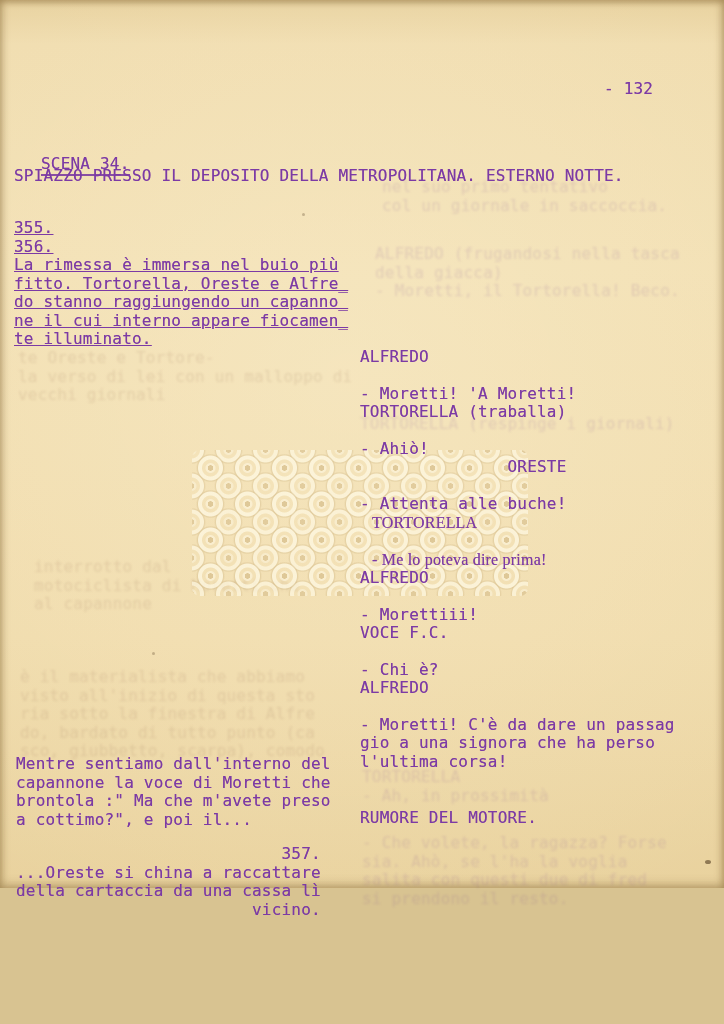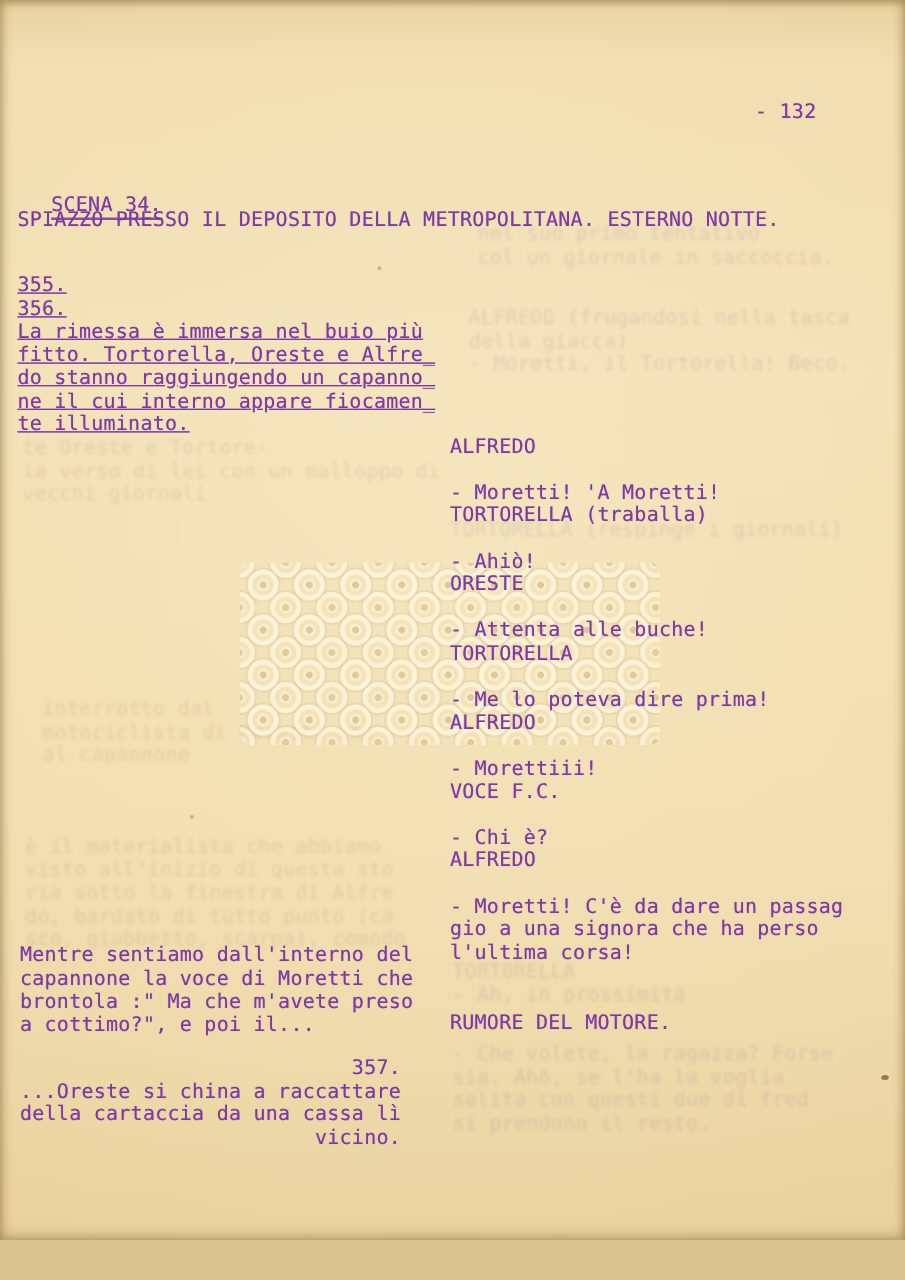--- a/index.html
+++ b/index.html
@@ -1,21 +1,21 @@
 <!DOCTYPE html>
 <html><head>
 <meta charset="utf-8">
 <style>
   html, body { margin: 0; padding: 0; }
   body {
     width: 724px; height: 1024px; overflow: hidden;
     background: #d8c391;
   }
   .paper {
-    position: relative; width: 724px; height: 992px;
+    position: relative; width: 724px; height: 888px;
     font-family: "DejaVu Sans Mono", monospace;
     font-size: 16px; line-height: 18.5px; letter-spacing: 0.2px;
     color: #7c3aa5;
     background:
       radial-gradient(130% 95% at 48% 42%, rgba(255,248,224,0.28), rgba(0,0,0,0) 70%),
       linear-gradient(180deg, #e7d09c 0%, #f0dcae 5%, #f2dfb2 30%, #f0dbab 72%, #e9d29e 100%);
     box-shadow:
       inset 0 3px 6px rgba(110,80,30,0.30),
       inset 0 -5px 9px rgba(110,80,30,0.22),
       inset 4px 0 7px rgba(110,80,30,0.14),
@@ -104,25 +104,25 @@
 te illuminato.</div>
 
   <div class="ink" style="left:360px; top:329px;">
     <span class="cue">ALFREDO</span>
     <span>- Moretti! 'A Moretti!</span>
   </div>
   <div class="ink" style="left:360px; top:384px;">
     <span class="cue">TORTORELLA (traballa)</span>
     <span>- Ahiò!</span>
   </div>
-  <div class="ink" style="left:360px; top:439px;">
+  <div class="ink" style="left:360px; top:439px;text-align:right;">
     <span class="cue">ORESTE</span>
     <span>- Attenta alle buche!</span>
   </div>
-  <div class="ink" style="left:360px; top:495px;">
+  <div class="ink" style="left:372px; top:495px;font-family:Liberation Serif, serif;">
     <span class="cue">TORTORELLA</span>
     <span>- Me lo poteva dire prima!</span>
   </div>
   <div class="ink" style="left:360px; top:550px;">
     <span class="cue">ALFREDO</span>
     <span>- Morettiii!</span>
   </div>
   <div class="ink" style="left:360px; top:605px;">
     <span class="cue">VOCE F.C.</span>
     <span>- Chi è?</span>

